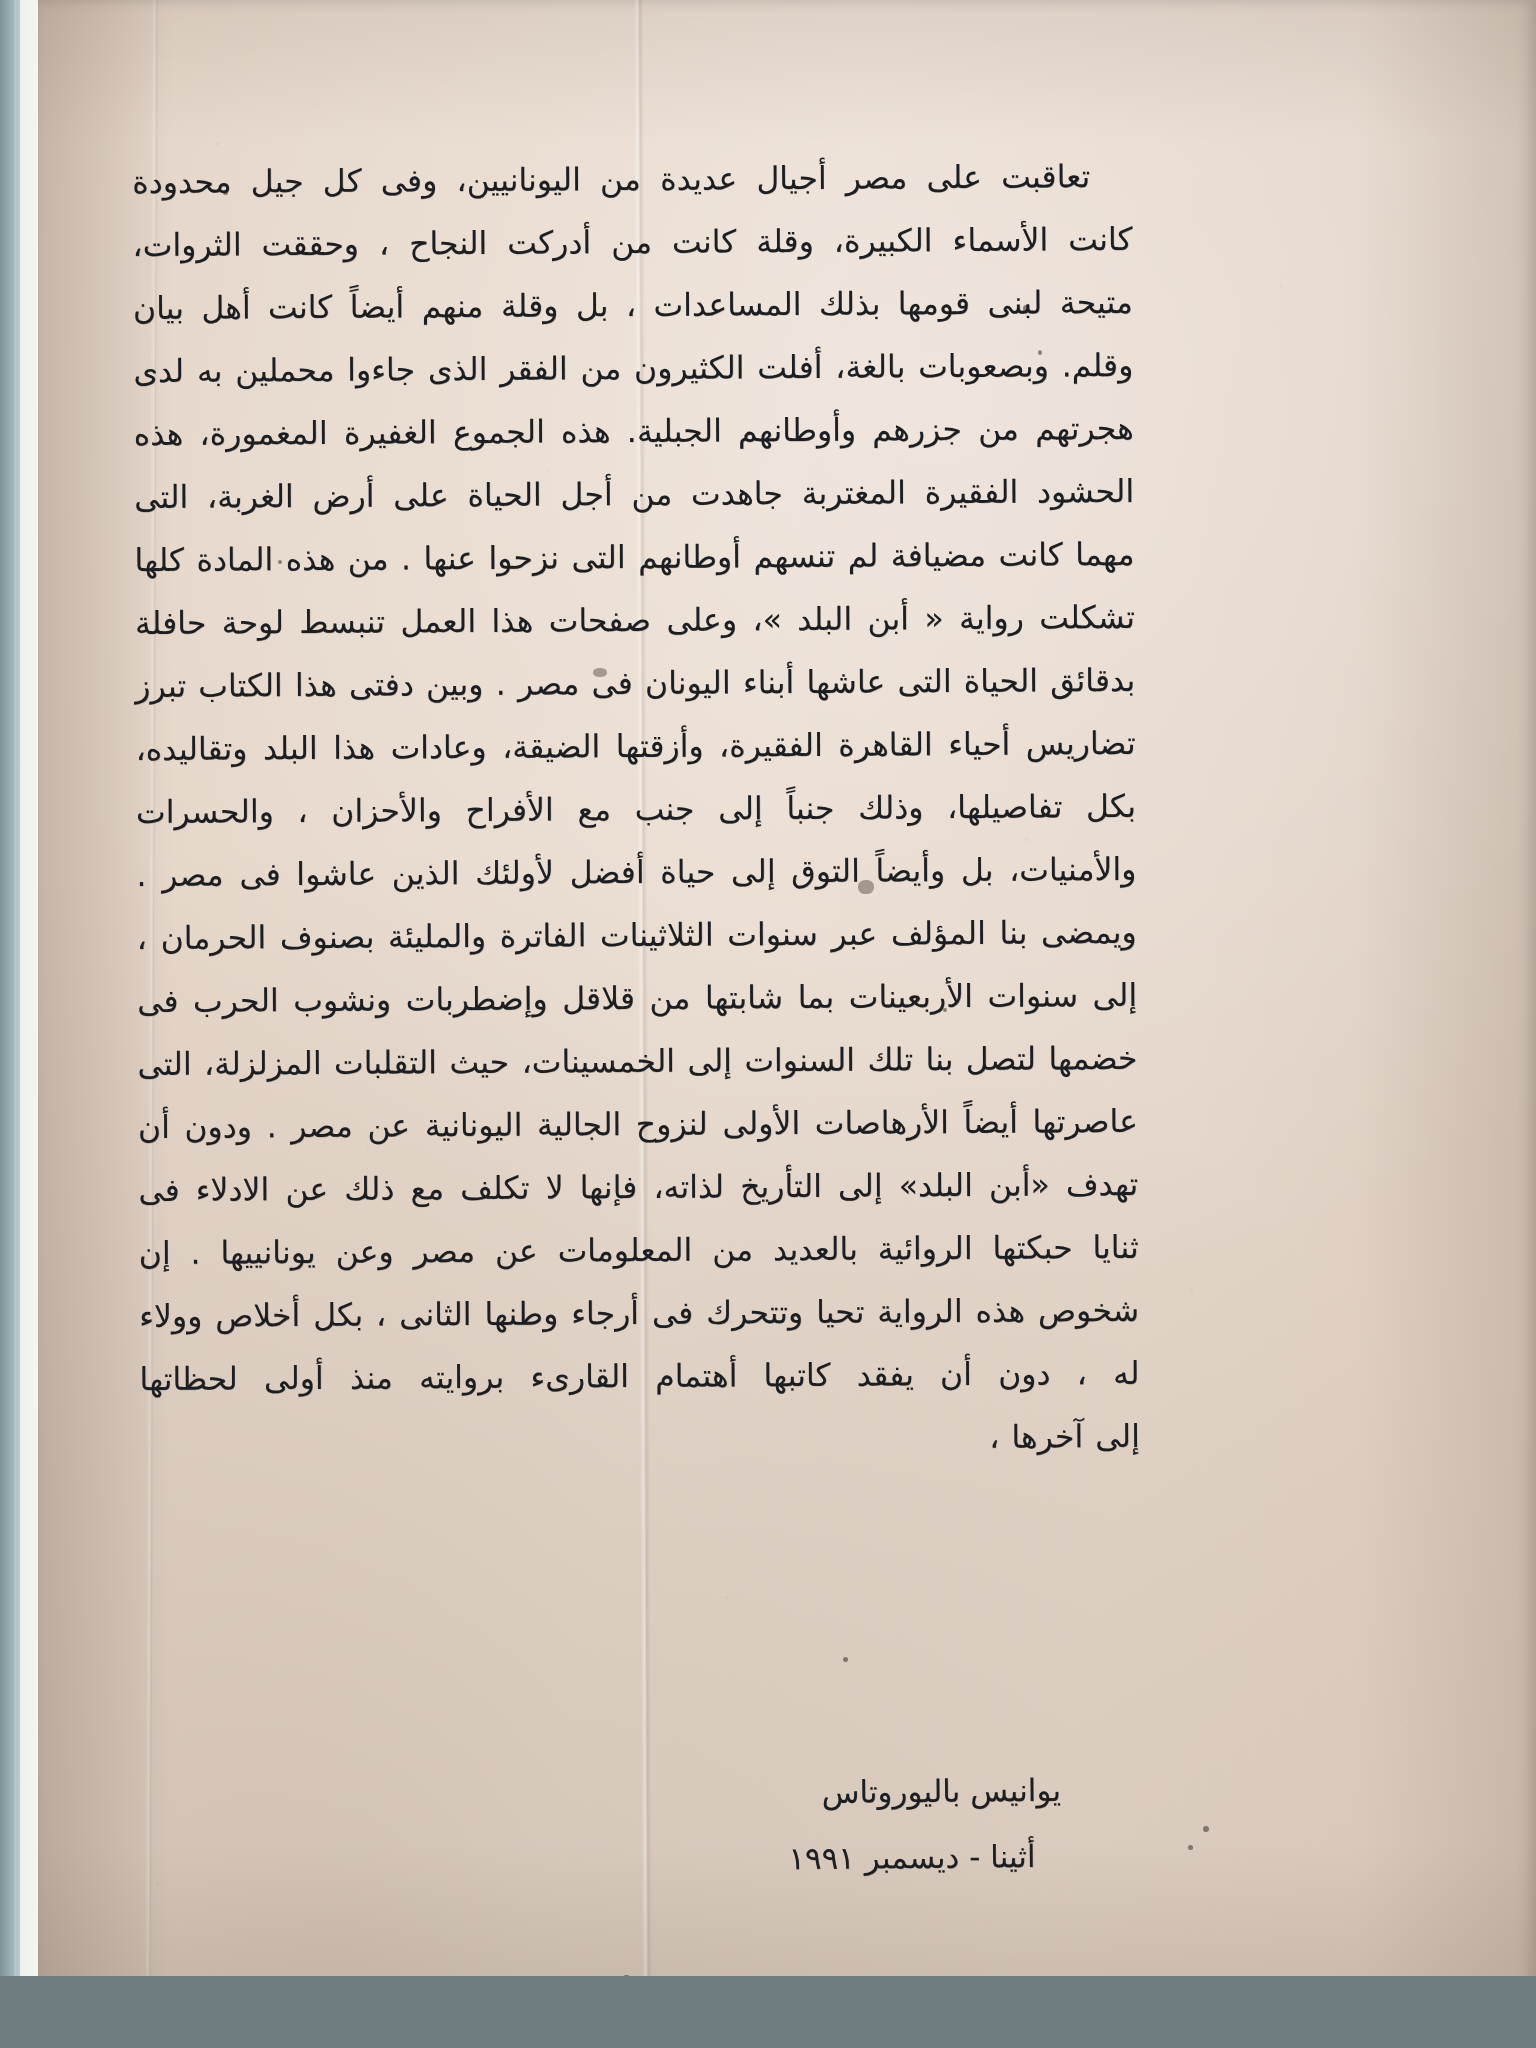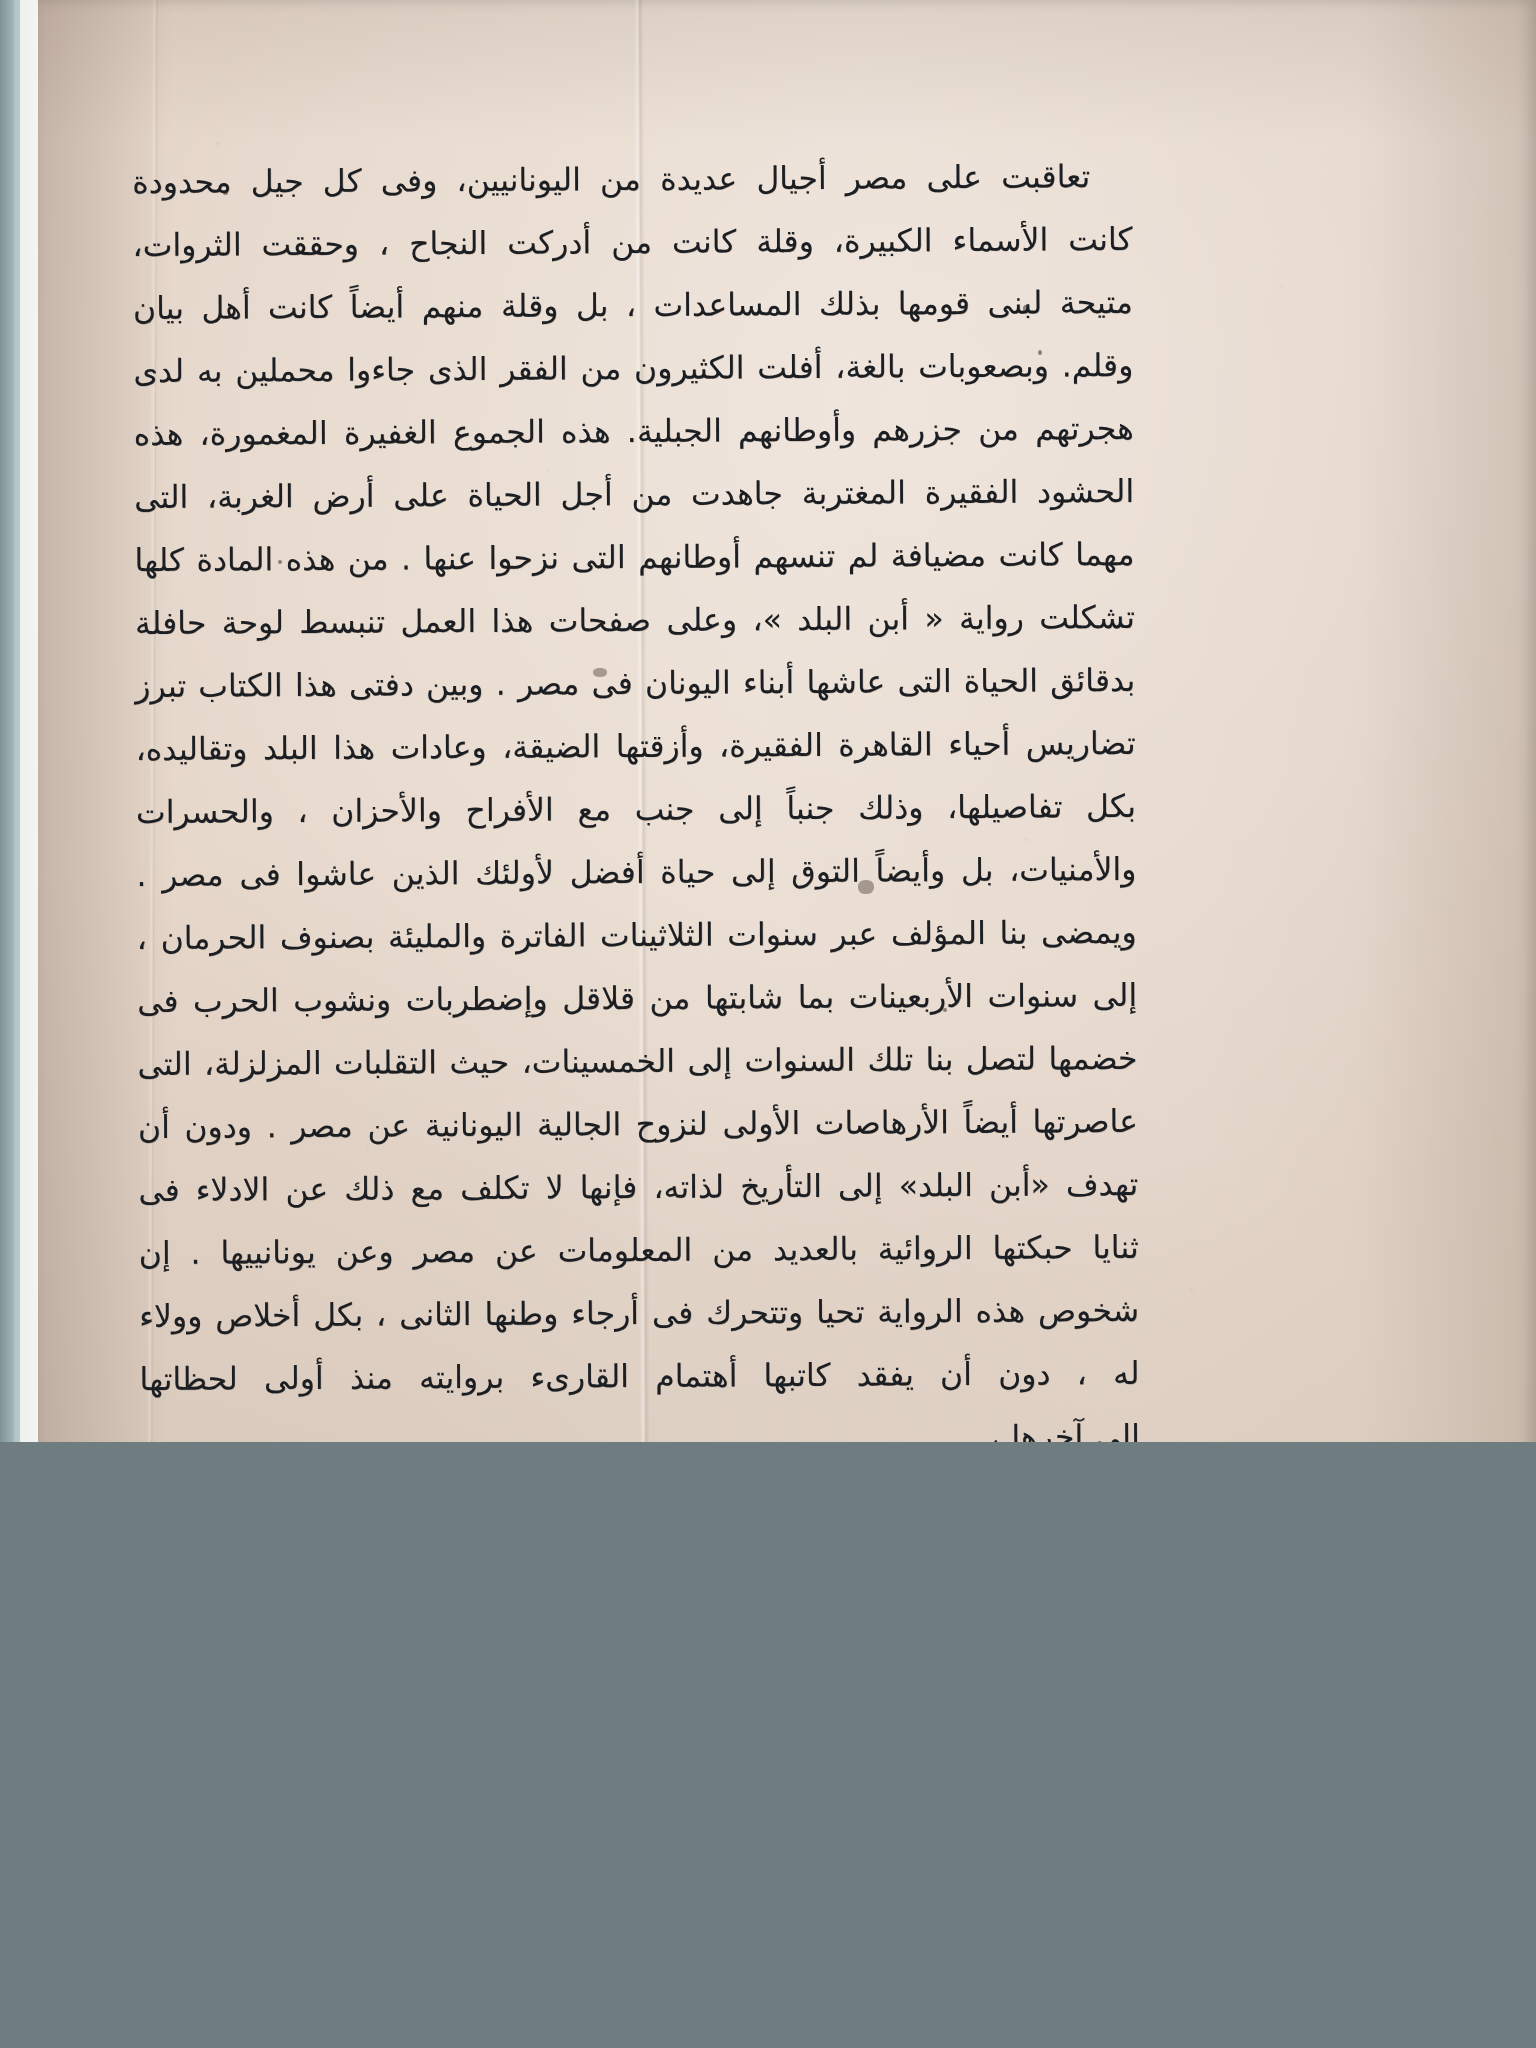--- a/index.html
+++ b/index.html
@@ -4,21 +4,21 @@
 <title>Book Back Cover</title>
 <style>
   html, body {
     margin: 0;
     padding: 0;
     background: #6f7d80;
   }
   #page {
     position: relative;
     width: 1536px;
-    height: 1442px;
+    height: 1976px;
     overflow: hidden;
     background: #b9c9cc;
     font-family: "DejaVu Sans", "Liberation Sans", sans-serif;
   }
 
   
   .bg-strip {
     position: absolute;
     top: 0;
     left: 0;

